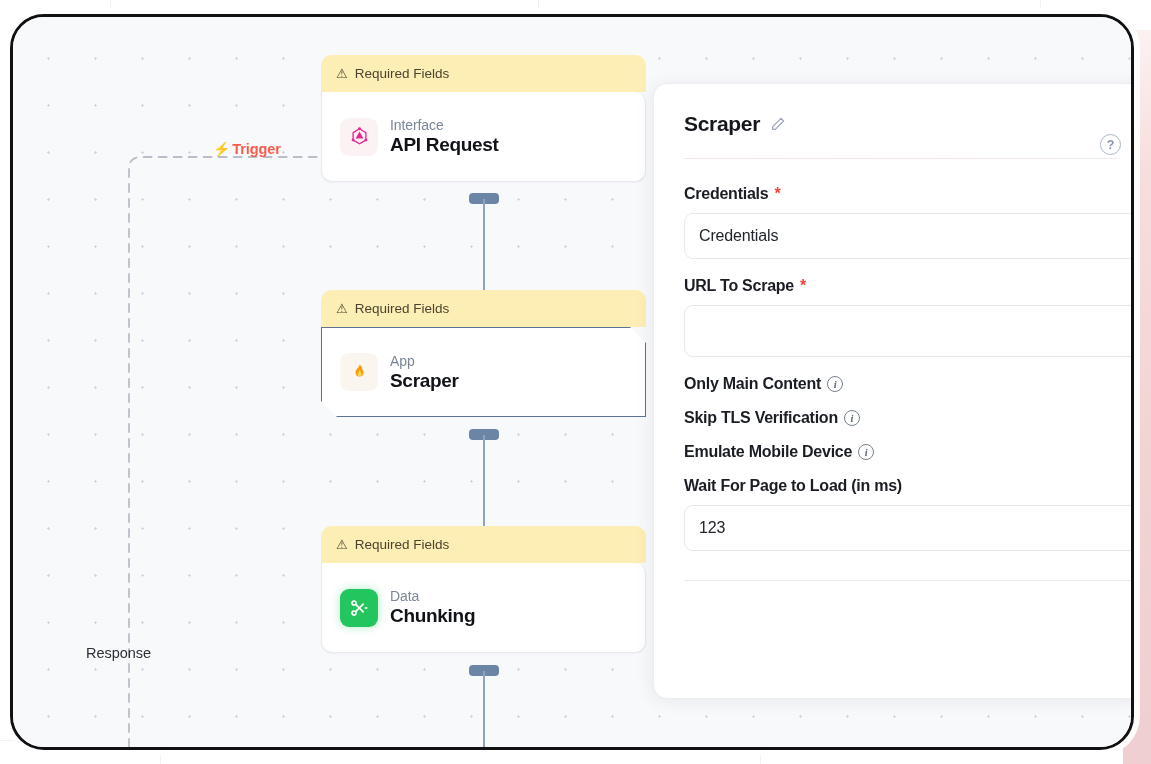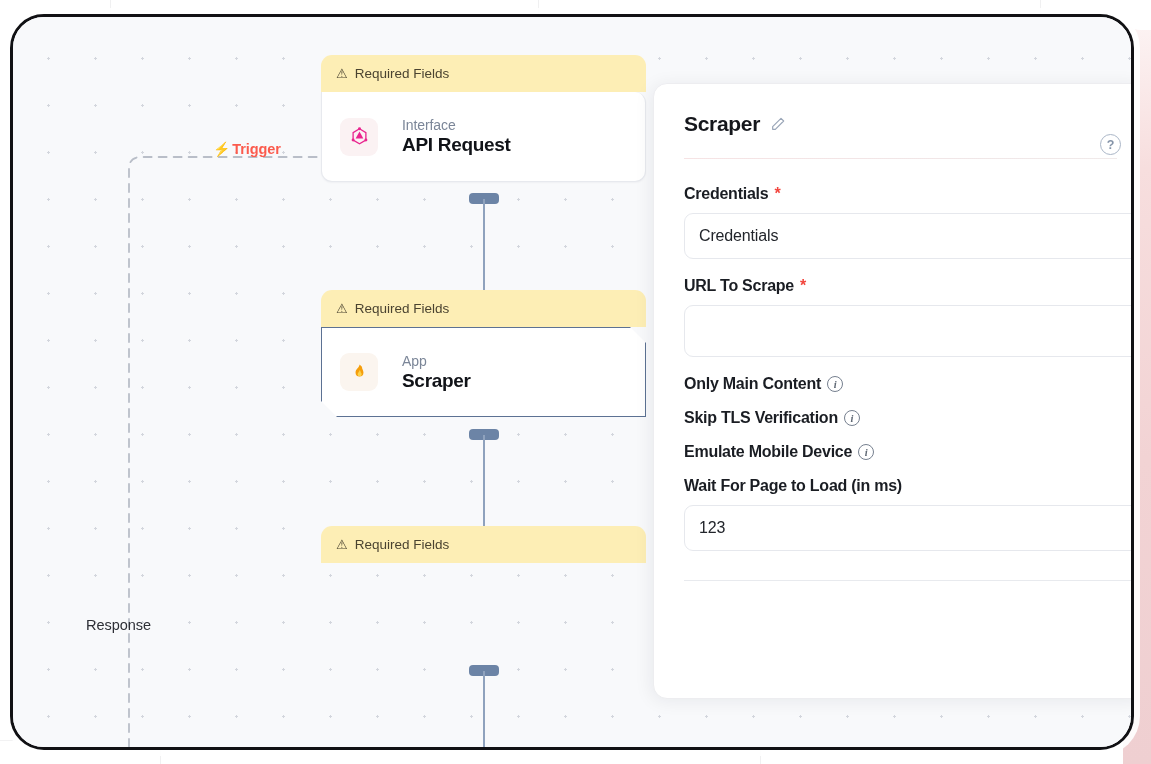--- a/index.html
+++ b/index.html
@@ -76,21 +76,21 @@
     color:#fb5b4d;
     font-size:14.5px;
     font-weight:600;
     letter-spacing:-0.1px;
     white-space:nowrap;
   }
   .trigger-label .bolt { font-size:14px; line-height:1; }
 
   .response-label {
     position:absolute;
-    left:73px; top:600px;
+    left:73px; top:628px;
     color:#2d2f36;
     font-size:14.5px;
     letter-spacing:-0.05px;
   }
 
   
   .node {
     position:absolute;
     width:325px;
   }
@@ -109,21 +109,21 @@
   .node-warn .tri { font-size:13px; line-height:1; }
   .node-body {
     position:relative;
     height:90px;
     background:#ffffff;
     border:1px solid #e7e9ee;
     border-top:none;
     border-radius: 0 11px 11px 11px;
     display:flex; align-items:center;
     padding:0 18px;
-    gap:24px;
+    gap:12px;
     box-shadow: 0 1px 2px rgba(16,24,40,0.04);
   }
   .node-body.selected {
     border:1.6px solid #5c7193;
     border-radius:0;
     clip-path: polygon(0 0, calc(100% - 16px) 0, 100% 16px, 100% 100%, 16px 100%, 0 calc(100% - 16px));
     box-shadow:none;
   }
   .node-body.selected::after {
     content:"";
@@ -325,20 +325,35 @@
             <span class="node-title">Scraper</span>
           </div>
         </div>
       </div>
 
       <div class="node" style="left:308px; top:509px;">
         <div class="node-warn">
           <span class="tri">⚠</span>
           <span>Required Fields</span>
         </div>
+        <div class="node-body">
+          <div class="node-icon chunk">
+            <svg width="20" height="20" viewBox="0 0 24 24" fill="none" stroke="#ffffff" stroke-width="2" stroke-linecap="round">
+              <circle cx="6" cy="6" r="2.4"></circle>
+              <circle cx="6" cy="18" r="2.4"></circle>
+              <line x1="8" y1="7.6" x2="17" y2="16.6"></line>
+              <line x1="8" y1="16.4" x2="17" y2="7.4"></line>
+              <line x1="19.5" y1="12" x2="21.5" y2="12"></line>
+            </svg>
+          </div>
+          <div class="node-text">
+            <span class="node-kind">Data</span>
+            <span class="node-title">Chunking</span>
+          </div>
+        </div>
       </div>
 
       <div class="panel">
 
         <div class="panel-head">
           <div class="panel-title-row">
             <span class="panel-title">Scraper</span>
             <span class="pencil-icon">
               <svg width="16" height="16" viewBox="0 0 24 24" fill="none" stroke="#9aa6b8" stroke-width="1.8" stroke-linecap="round" stroke-linejoin="round">
                 <path d="M16.5 3.5l4 4L8 20H4v-4L16.5 3.5z"></path>

